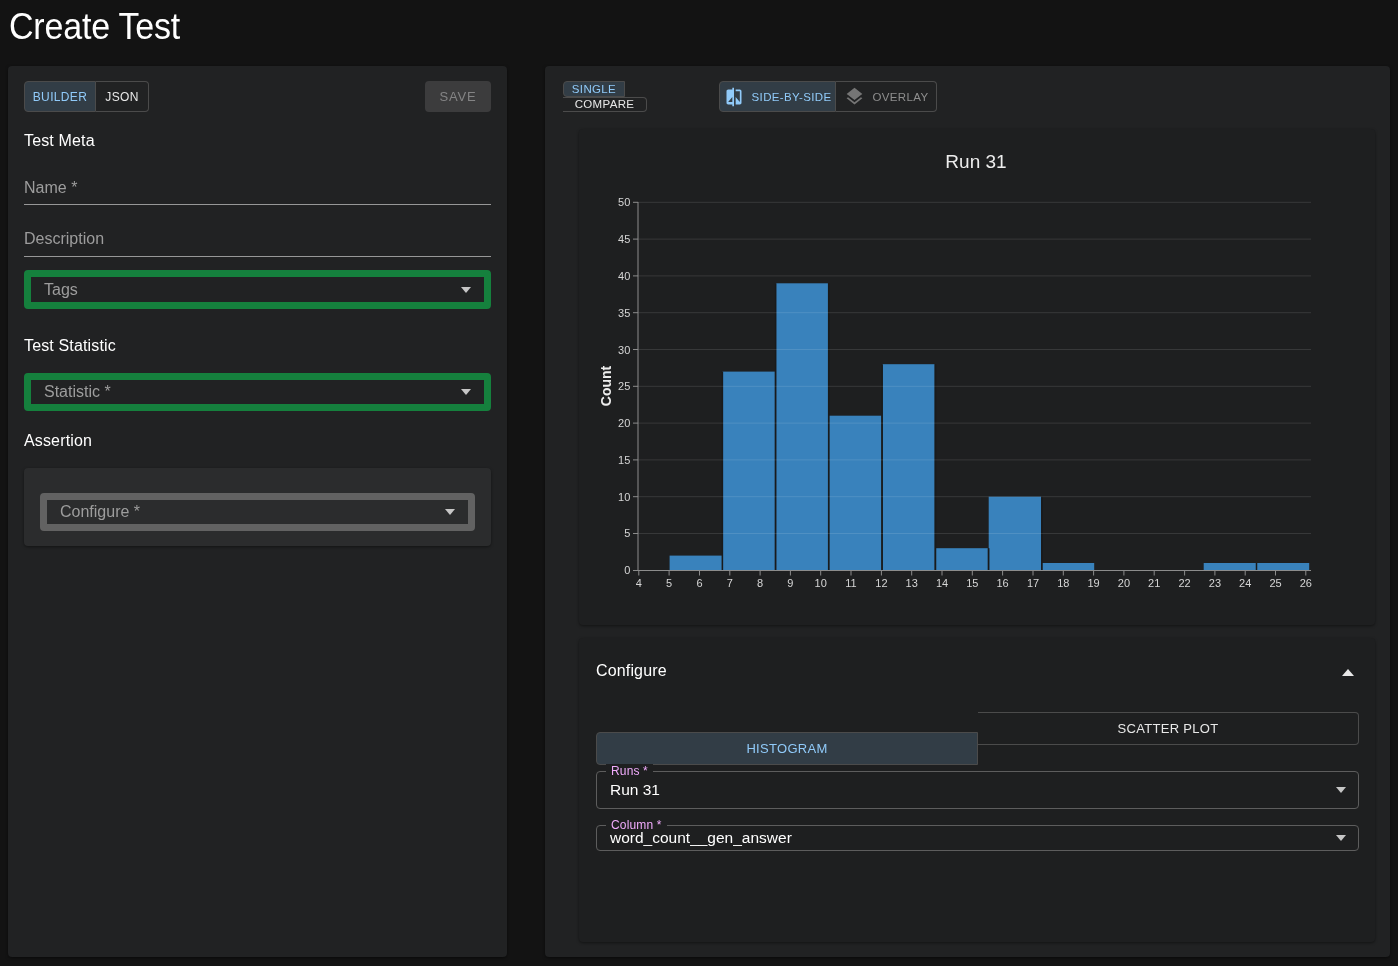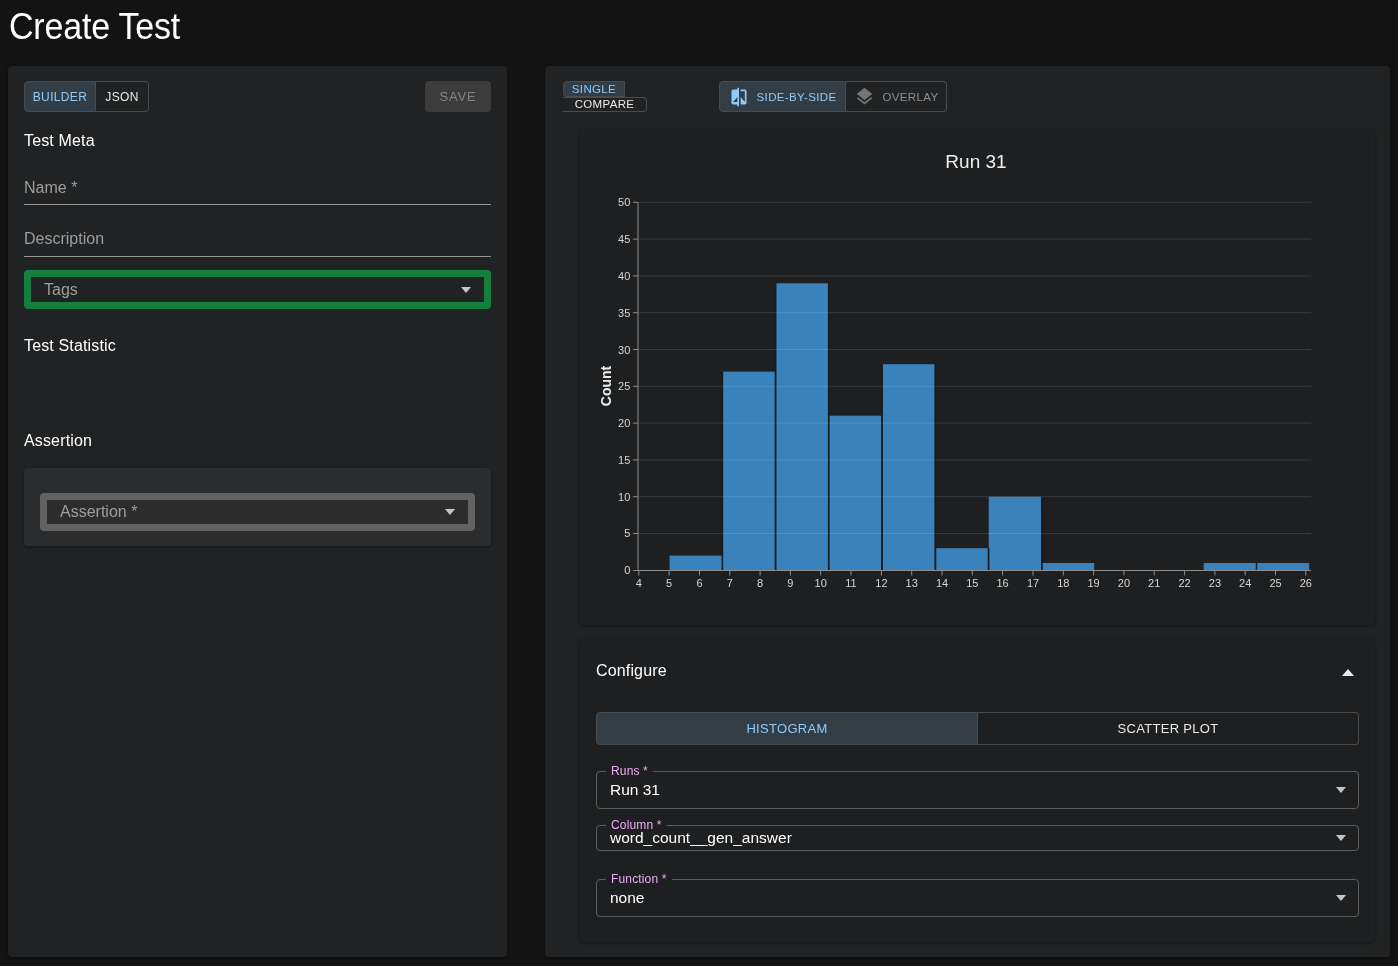--- a/index.html
+++ b/index.html
@@ -50,38 +50,42 @@
   <div class="ilabel" style="left:16px; top:164px;">Description</div>
   <div class="uline" style="left:16px; top:190px; width:467px;"></div>
 
   <div class="selbox" style="left:16px; top:204px; width:467px; height:39px;">
     <span class="ph">Tags</span>
       <span class="arrow"></span>
   </div>
 
   <div class="sect" style="left:16px; top:271px;">Test Statistic</div>
 
+  <div class="selbox" style="left:16px; top:307px; width:467px; height:38px;">
+    <span class="ph">Statistic *</span>
+      <span class="arrow"></span>
+  </div>
 
   <div class="sect" style="left:16px; top:366px;">Assertion</div>
 
   <div class="paper2" style="left:16px; top:402px; width:467px; height:78px;">
     <div class="selbox" style="left:16px; top:25px; width:435px; height:38px; border-color:#626262;">
-      <span class="ph">Assertion *</span>
+      <span class="ph">Configure *</span>
         <span class="arrow"></span>
     </div>
   </div>
 </div>
 
 <div id="rpanel" class="panel">
   <div class="tgroup" style="left:18px; top:15px; height:31px;flex-direction:column;">
     <div class="tbtn sel first" style="width:62px;">SINGLE</div>
     <div class="tbtn last" style="width:84px;">COMPARE</div>
   </div>
   <div class="tgroup" style="left:174px; top:15px; height:31px;">
-    <div class="tbtn sel first" style="width:127px;">
+    <div class="tbtn sel first" style="width:117px;">
       <svg width="20" height="20" viewBox="0 0 24 24" fill="#90caf9" style="margin-right:8px;">
         <path d="M10 3H5c-1.1 0-2 .9-2 2v14c0 1.1.9 2 2 2h5v2h2V1h-2v2zm0 15H5l5-6v6zm9-15h-5v2h5v13l-5-6v9h5c1.1 0 2-.9 2-2V5c0-1.1-.9-2-2-2z"></path>
       </svg>
       SIDE-BY-SIDE</div>
     <div class="tbtn last" style="width:101px; color:#8e8e8e;">
       <svg width="21" height="21" viewBox="0 0 24 24" fill="#757575" style="margin-right:8px;">
         <path d="M11.99 18.54l-7.37-5.73L3 14.07l9 7 9-7-1.63-1.27-7.38 5.74zM12 16l7.36-5.73L21 9l-9-7-9 7 1.63 1.27L12 16z"></path>
       </svg>
       OVERLAY</div>
   </div>
@@ -215,32 +219,27 @@
       <text x="32" y="257" fill="#ededed" font-size="14" font-weight="bold" text-anchor="middle" font-family="Liberation Sans, sans-serif" transform="rotate(-90 32 257)">Count</text>
     </svg>
   </div>
 
   <div class="cpaper" style="left:34px; top:572px; width:796px; height:304px;">
     <div class="sect" style="left:17px; top:24px;">Configure</div>
     <svg width="12" height="7" viewBox="0 0 12 7" style="position:absolute; left:763px; top:31px;">
       <path d="M6 0l6 7H0z" fill="#e8e8e8"></path>
     </svg>
     <div class="tgroup" style="left:17px; top:74px; height:33px; width:763px;">
-      <div class="tbtn sel first" style="width:382px; font-size:13px; letter-spacing:0.3px;">HISTOGRAM</div>
+      <div class="tbtn sel first" style="width:382px; font-size:13px; letter-spacing:0.3px;margin-top:20px;">HISTOGRAM</div>
       <div class="tbtn last" style="width:381px; font-size:13px; letter-spacing:0.3px;">SCATTER PLOT</div>
     </div>
     <div class="ffield" style="left:17px; top:133px; width:763px; height:38px;">
       <span class="flabel">Runs&nbsp;*</span>
       <span class="fvalue">Run 31</span>
       <span class="arrow"></span>
     </div>
     <div class="ffield" style="left:17px; top:187px; width:763px; height:26px;">
       <span class="flabel">Column&nbsp;*</span>
       <span class="fvalue">word_count__gen_answer</span>
       <span class="arrow"></span>
     </div>
-    <div class="ffield" style="left:17px; top:241px; width:763px; height:38px;">
-      <span class="flabel">Function&nbsp;*</span>
-      <span class="fvalue">none</span>
-      <span class="arrow"></span>
-    </div>
   </div>
 </div>
 
 </body></html>

